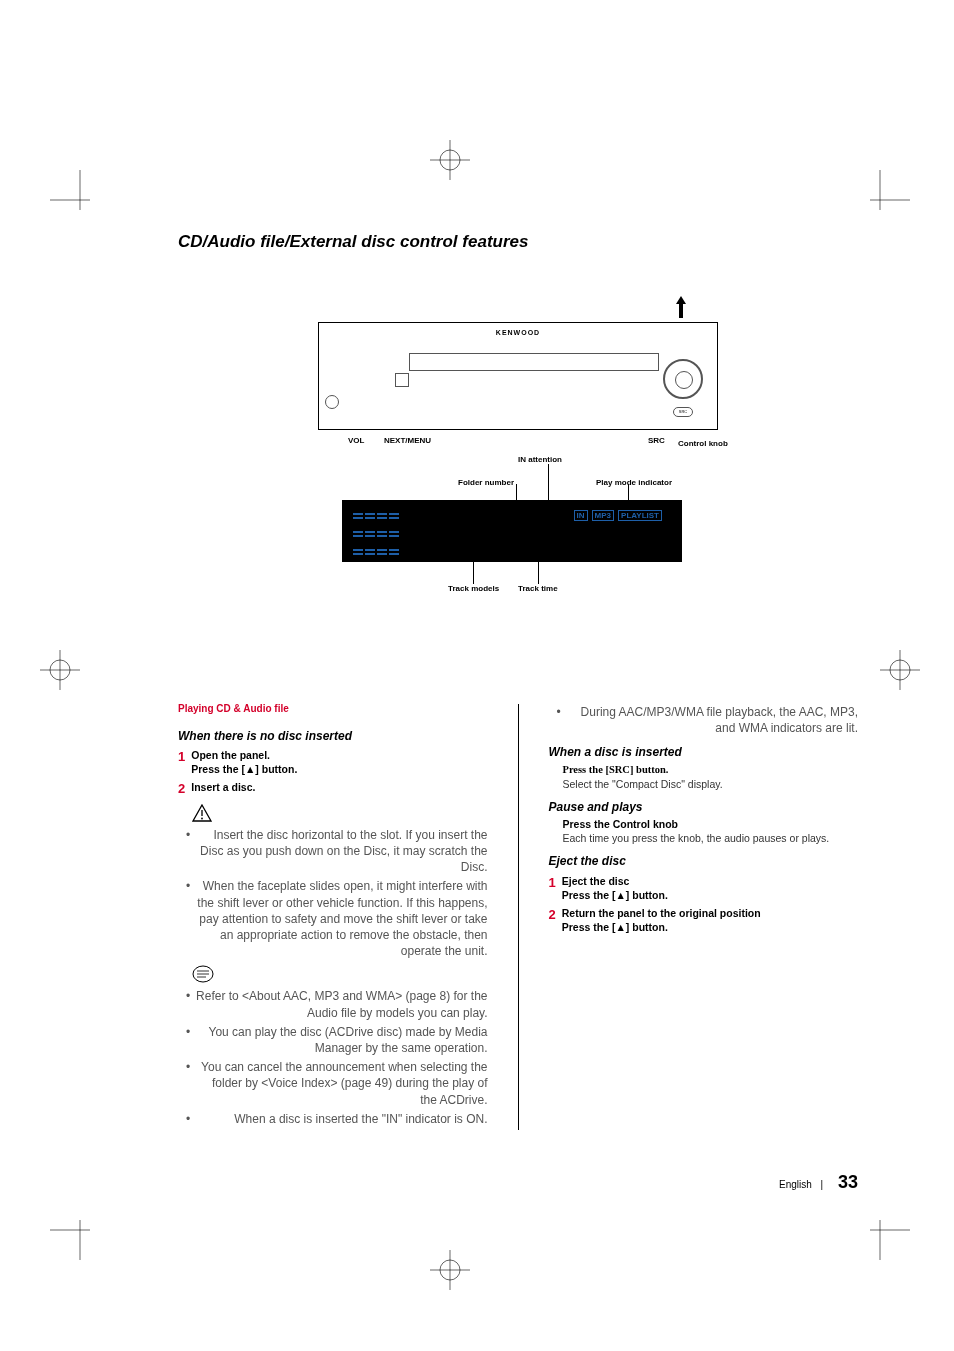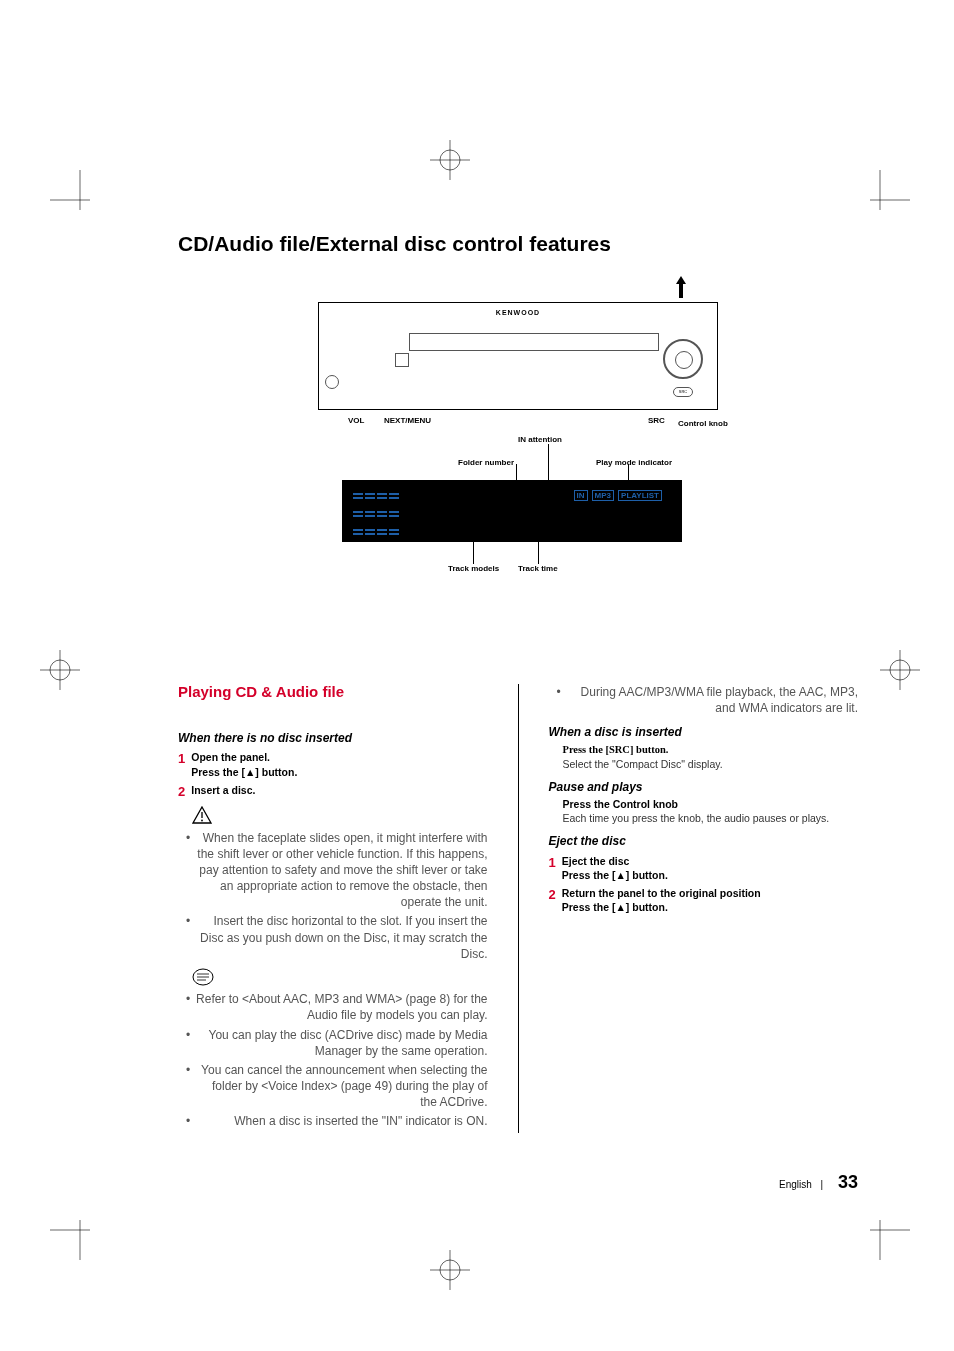--- a/index.html
+++ b/index.html
@@ -8,23 +8,24 @@
     height: 1351px;
     background: #fff;
     font-family: Arial, Helvetica, sans-serif;
     position: relative;
     color: #000;
   }
   .crop-mark { position: absolute; }
   .crop-mark svg { display: block; }
   .page-inner { position: absolute; left: 178px; top: 232px; width: 680px; }
   .section-title {
-    font-size: 21px;
+    font-size: 17px;
     font-weight: bold;
-    margin-bottom: 16px;
+    font-style: italic;
+    margin-bottom: 40px;
   }
   .figure-area {
     position: relative;
     width: 440px;
     height: 340px;
     margin: 0 auto 70px auto;
   }
   .device-box {
     position: absolute;
     left: 20px; top: 30px;
@@ -83,21 +84,21 @@
   .display-panel .track {
     position: absolute; left: 10px; bottom: 6px;
   }
   .display-panel .track .bar {
     display: inline-block; width: 10px; height: 2px; background: #1e5fa8; margin: 1px;
   }
   .pointer-line { position: absolute; background: #000; }
 
   .columns { display: flex; gap: 30px; }
   .col { width: 325px; font-size: 10.5px; line-height: 1.35; }
-  .h-red { color: #d4002a; font-size: 15px; font-weight: bold; margin-bottom: 28px; }
+  .h-red { color: #d4002a; font-size: 10px; font-weight: bold; margin-bottom: 12px; }
   .h-sub { font-weight: bold; font-style: italic; font-size: 12px; margin-top: 8px; margin-bottom: 2px; }
   .step { display: flex; gap: 6px; margin-top: 4px; }
   .step-num { color: #d4002a; font-weight: bold; font-size: 13px; flex-shrink: 0; }
   .step-body { flex: 1; }
   .step-body .bold { font-weight: bold; }
   .warn-icon, .note-icon { margin: 6px 0 2px 14px; }
   .note-list, .bullet-list { list-style: none; padding-left: 18px; color: #555; font-size: 12px; text-align: right; }
   .note-list li, .bullet-list li { position: relative; margin-bottom: 3px; }
   .note-list li::before, .bullet-list li::before {
     content: "•"; position: absolute; left: -10px; color: #555;
@@ -232,22 +233,22 @@
       </div>
 
       <div class="warn-icon">
         <svg width="20" height="18">
             <path d="M10 1 L19 17 H1 Z" fill="none" stroke="#000" stroke-width="1.3"></path>
             <line x1="10" y1="6" x2="10" y2="12" stroke="#000" stroke-width="1.3"></line>
             <circle cx="10" cy="14.5" r="0.9" fill="#000"></circle>
           </svg>
       </div>
       <ul class="note-list">
+        <li>Insert the disc horizontal to the slot. If you insert the Disc as you push down on the Disc, it may scratch the Disc.</li>
         <li>When the faceplate slides open, it might interfere with the shift lever or other vehicle function. If this happens, pay attention to safety and move the shift lever or take an appropriate action to remove the obstacle, then operate the unit.</li>
-        <li>Insert the disc horizontal to the slot. If you insert the Disc as you push down on the Disc, it may scratch the Disc.</li>
       </ul>
 
       <div class="note-icon">
         <svg width="22" height="18">
             <ellipse cx="11" cy="9" rx="10" ry="8" fill="none" stroke="#000" stroke-width="1"></ellipse>
             <line x1="5" y1="6" x2="17" y2="6" stroke="#000" stroke-width="0.8"></line>
             <line x1="5" y1="9" x2="17" y2="9" stroke="#000" stroke-width="0.8"></line>
             <line x1="5" y1="12" x2="14" y2="12" stroke="#000" stroke-width="0.8"></line>
           </svg>
       </div>

